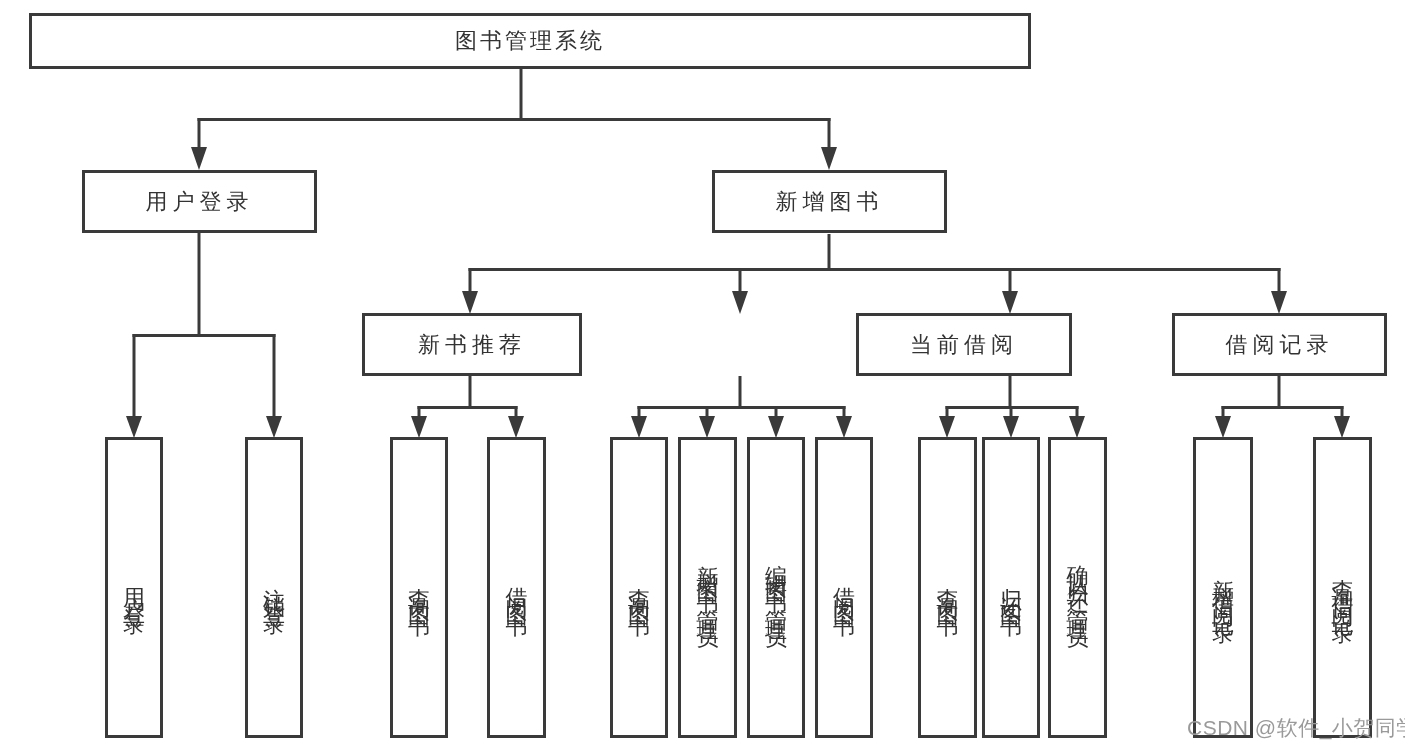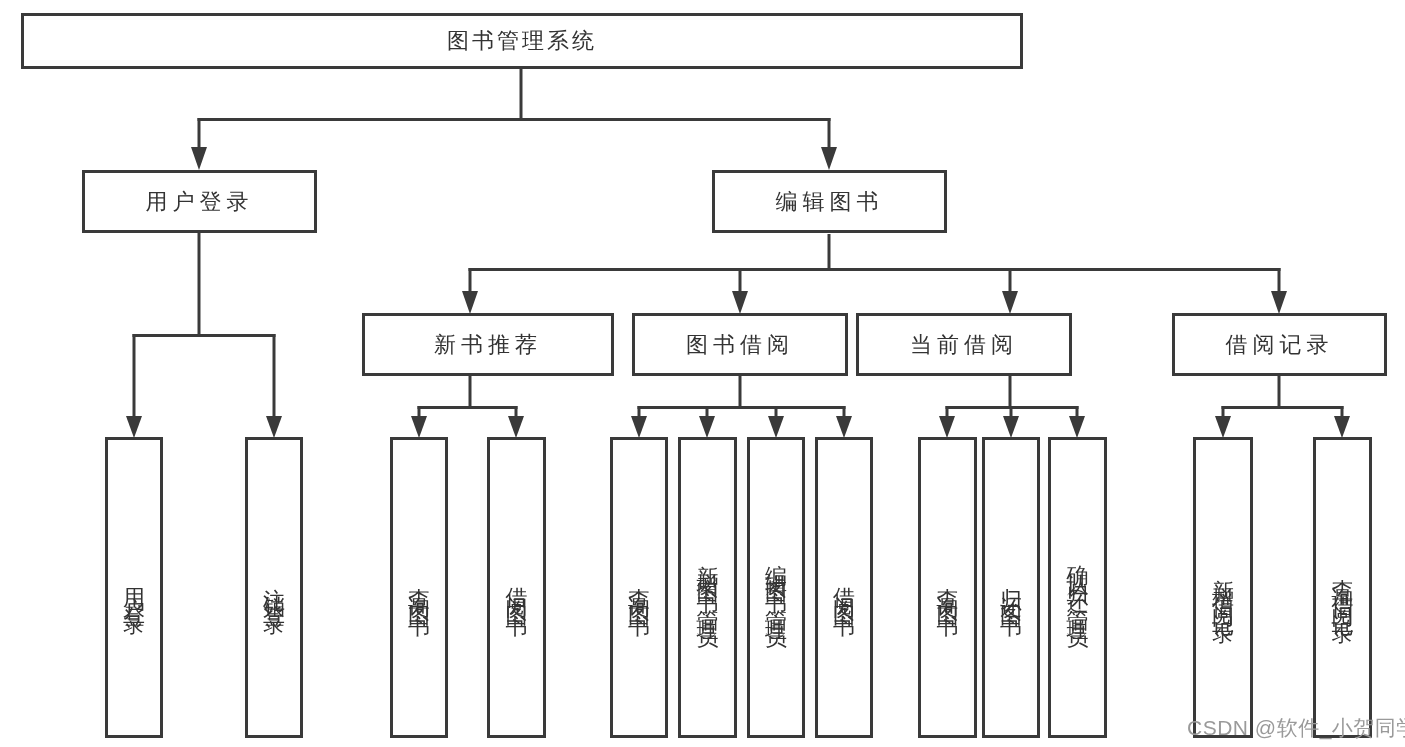--- a/index.html
+++ b/index.html
@@ -30,21 +30,21 @@
     border:3px solid var(--line);
     background:var(--bg);
     color:var(--text);
     display:flex;
     align-items:center;
     justify-content:center;
     font-size:22px;
     line-height:1;
   }
   .node.h{letter-spacing:5px;}
-  .node.h.title{letter-spacing:3px;}
+  .node.h.title{letter-spacing:3px;margin-left:8px;}
   .node.v{
     writing-mode:vertical-rl;
     text-orientation:mixed;
     letter-spacing:9px;
     font-size:22px;
   }
   #watermark{
     position:absolute;
     color:var(--watermark);
     font-size:21px;
@@ -122,24 +122,23 @@
       <path d="M1223 406 V418"></path>
       <path d="M1342 406 V418"></path>
       <polygon points="1215,416 1231,416 1223,438"></polygon>
       <polygon points="1334,416 1350,416 1342,438"></polygon>
     </g>
   </svg>
 
   <div class="node h title" style="left:21px;top:13px;width:1002px;height:56px">图书管理系统</div>
 
   <div class="node h" style="left:82px;top:170px;width:235px;height:63px">用户登录</div>
-  <div class="node h" style="left:712px;top:170px;width:235px;height:63px">编辑图书</div>
+  <div class="node h" style="left:712px;top:170px;width:235px;height:63px">新增图书</div>
 
-  <div class="node h" style="left:362px;top:313px;width:252px;height:63px">新书推荐</div>
-  <div class="node h" style="left:632px;top:313px;width:216px;height:63px">图书借阅</div>
+  <div class="node h" style="left:362px;top:313px;width:220px;height:63px">新书推荐</div>
   <div class="node h" style="left:856px;top:313px;width:216px;height:63px">当前借阅</div>
   <div class="node h" style="left:1172px;top:313px;width:215px;height:63px">借阅记录</div>
 
   <div class="node v" style="left:105px;top:437px;width:58px;height:301px">用户登录</div>
   <div class="node v" style="left:245px;top:437px;width:58px;height:301px">注销登录</div>
 
   <div class="node v" style="left:390px;top:437px;width:58px;height:301px">查询图书</div>
   <div class="node v" style="left:487px;top:437px;width:59px;height:301px">借阅图书</div>
 
   <div class="node v" style="left:610px;top:437px;width:58px;height:301px">查询图书</div>

